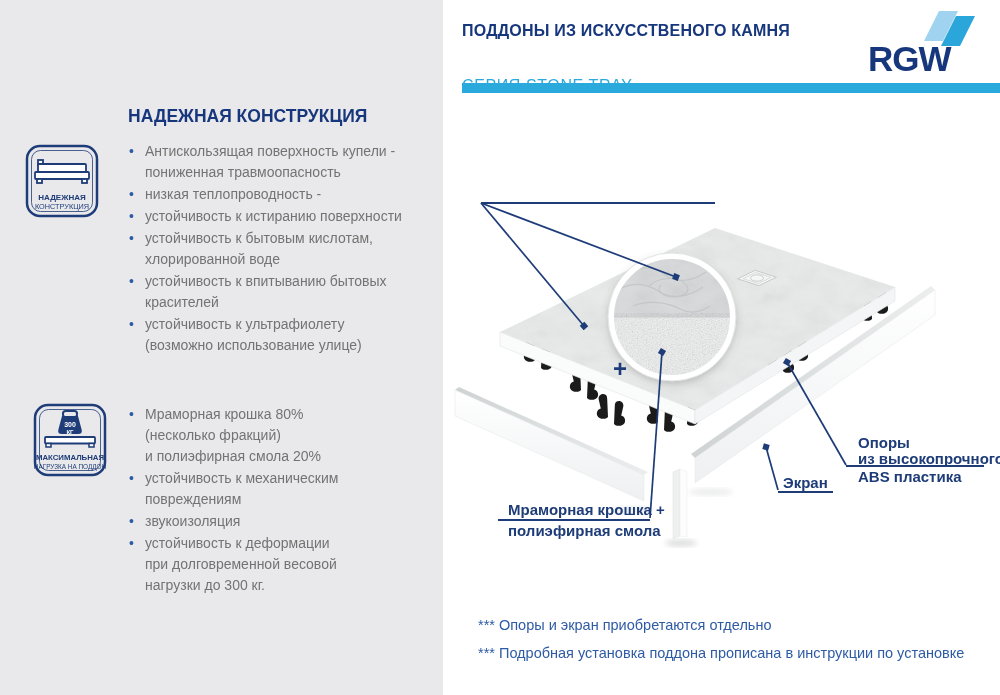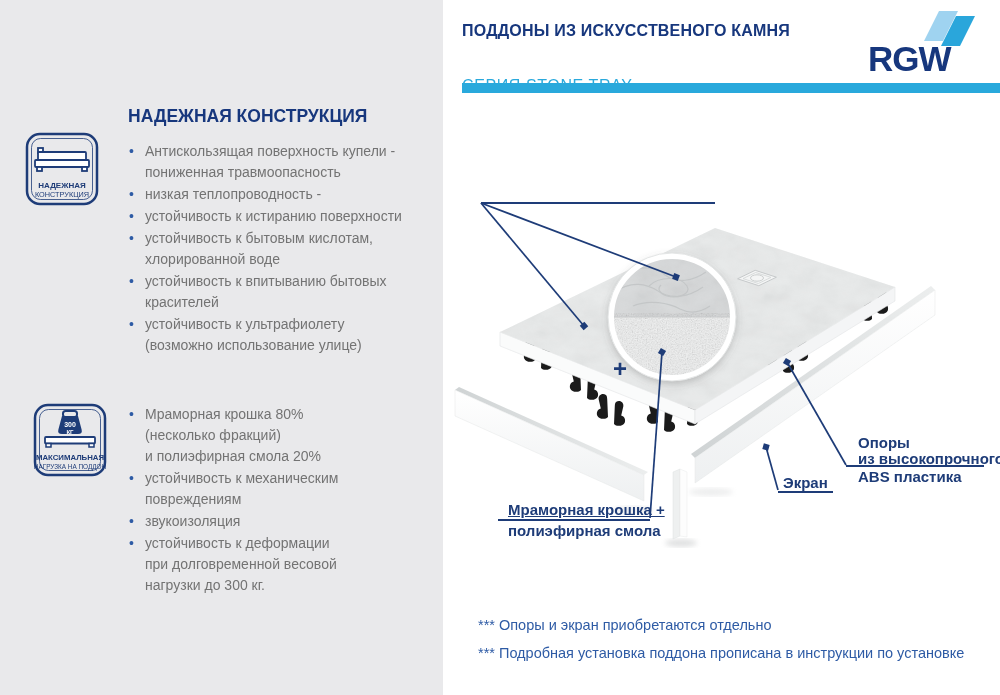--- a/index.html
+++ b/index.html
@@ -12,35 +12,35 @@
 
   
   .title{position:absolute;left:462px;top:22px;font-size:16px;font-weight:bold;color:#17377d;letter-spacing:.2px;}
   .series{position:absolute;left:462px;top:51px;font-size:16px;color:#29a9dc;letter-spacing:.6px;margin-top:26px;}
   .logo{position:absolute;left:866px;top:4px;width:122px;height:76px;}
   .cyan-bar{position:absolute;left:462px;top:83px;width:538px;height:10px;background:#29a9dc;}
 
   
   .section-heading{position:absolute;left:128px;top:106px;font-size:17.5px;font-weight:bold;color:#17377d;}
   .badge{position:absolute;width:74px;height:74px;}
-  .badge-1{left:25px;top:132px;border-radius:6px;}
+  .badge-1{left:25px;top:144px;border-radius:6px;}
   .badge-2{left:25px;top:403px;padding-left:8px;}
 
   ul.features{position:absolute;left:128px;width:312px;margin:0;padding:0;list-style:none;
     color:#737373;font-size:14px;line-height:21px;}
   #features1{top:141px;}
   #features2{top:404px;}
   ul.features li{position:relative;padding-left:17px;margin-bottom:1px;}
   ul.features li::before{content:"\2022";position:absolute;left:1px;top:0;font-size:14px;color:#2e5ba5;}
 
   
   #diagram{position:absolute;left:443px;top:140px;width:557px;height:420px;}
   .dlabel{position:absolute;font-size:15px;font-weight:bold;color:#1e3c78;white-space:nowrap;z-index:2;}
   .dlabel.gelcoat{left:496px;top:186px;font-size:14.5px;}
-  .dlabel.marble-1{left:508px;top:501px;text-decoration:underline;}
+  .dlabel.marble-1{left:508px;top:501px;}
   .dlabel.marble-2{left:508px;top:522px;}
   .dlabel.screen{left:783px;top:474px;}
   .dlabel.sup-1{left:858px;top:434px;}
   .dlabel.sup-2{left:858px;top:450px;}
   .dlabel.sup-3{left:858px;top:468px;}
 
   .footnote{position:absolute;left:478px;font-size:14.5px;color:#2e5ba5;}
   .footnote-1{top:617px;}
   .footnote-2{top:645px;}
 </style>

